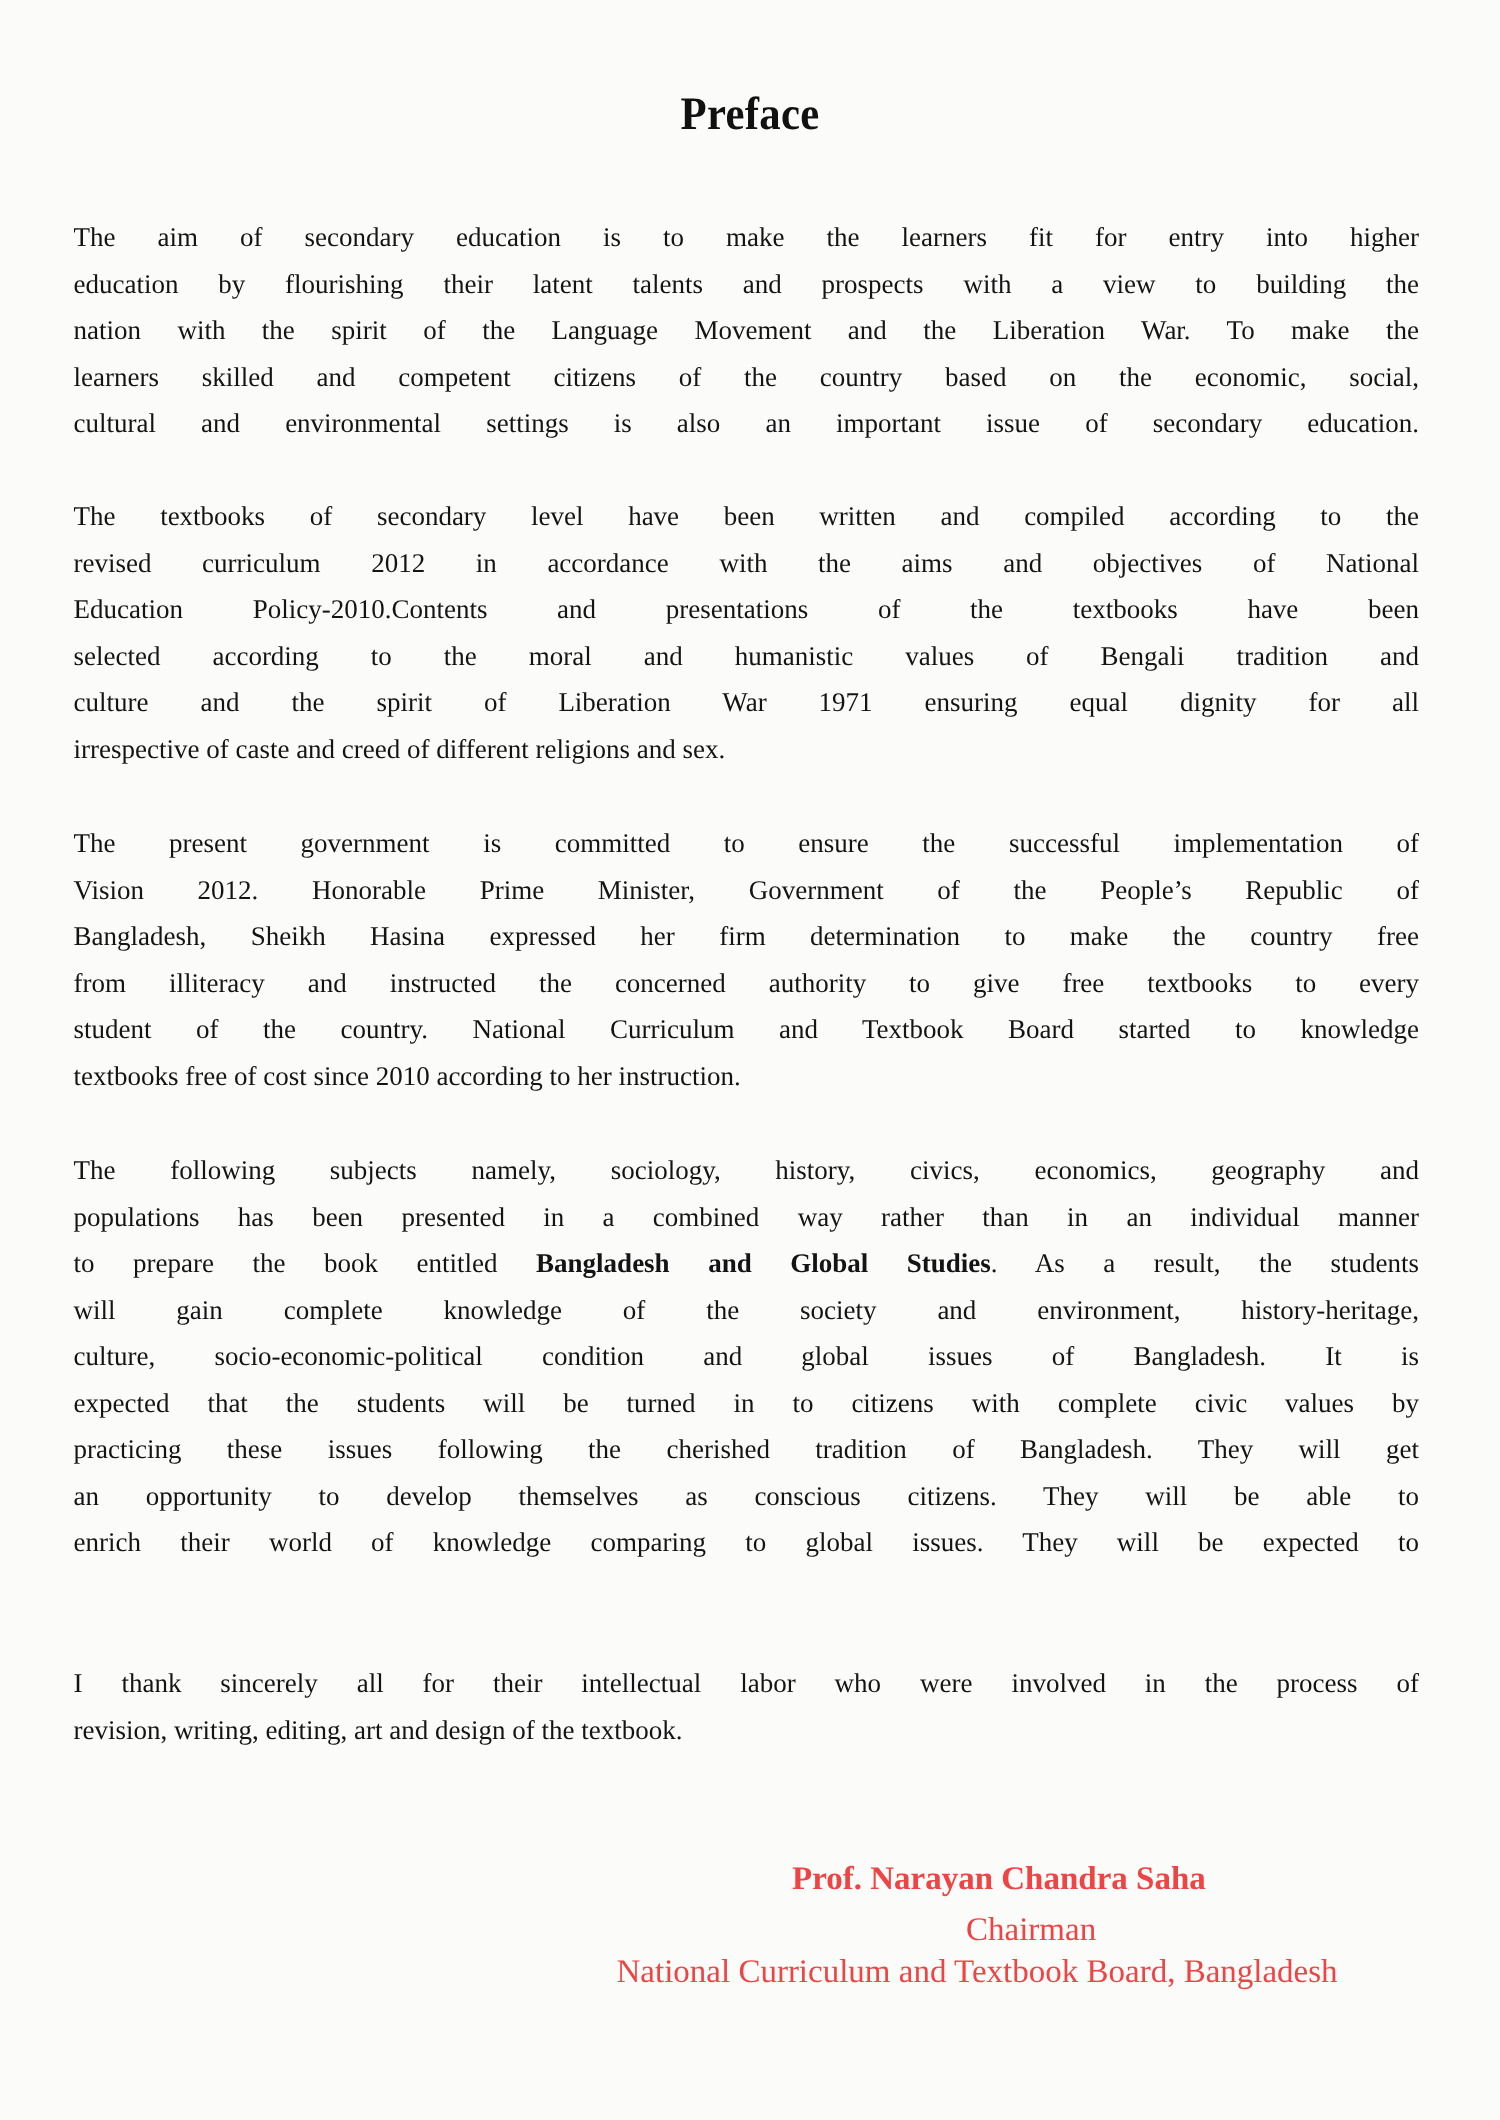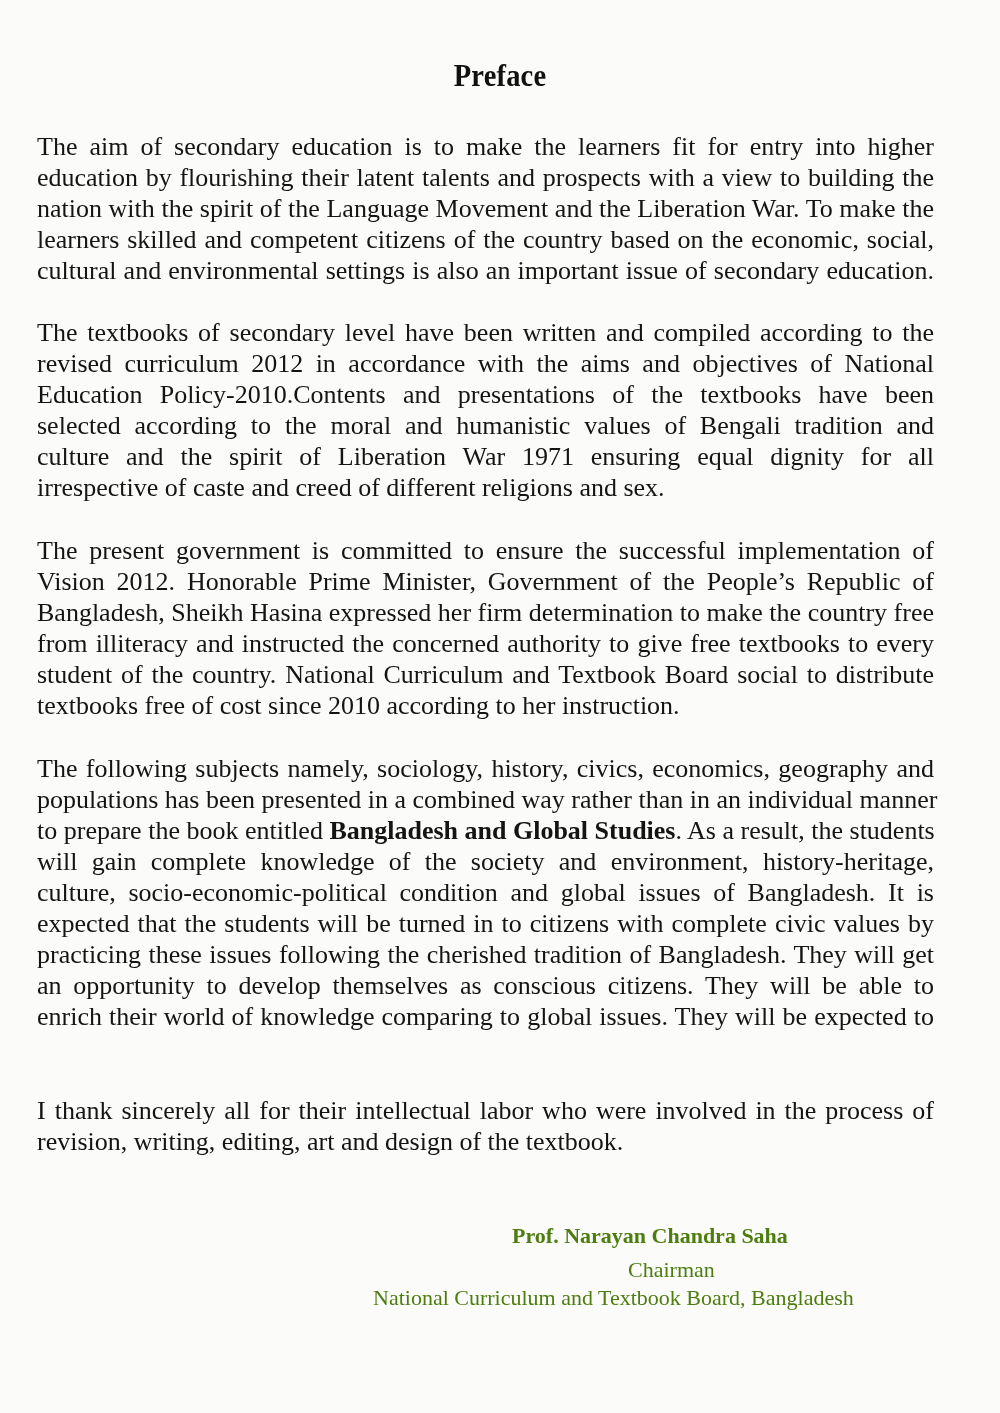--- a/index.html
+++ b/index.html
@@ -33,57 +33,57 @@
       font-weight: bold;
       letter-spacing: 0.2px;
       margin: 0;
       color: #111;
       transform: scaleX(0.92);
     }
     .para {
       position: absolute;
       left: 37px;
       width: 897px;
-      margin: 0;
-      font-size: 26px;
+      margin: 12px;
+      font-size: 18px;
       line-height: 31px;
     }
     .line {
       display: block;
       text-align: justify;
       text-align-last: justify;
       white-space: nowrap;
       height: 31px;
       transform-origin: left top;
     }
     .line.last {
       text-align-last: left;
     }
     .line .b {
       font-weight: bold;
     }
     .sig {
       position: absolute;
-      margin: 0;
+      margin: 16px;
       font-size: 22px;
       line-height: 28px;
-      color: #4d7c0f;
+      color: #ef4444;
     }
     .sig-name {
       left: 512px;
       top: 1222px;
       font-weight: bold;
       font-size: 22px;
     }
     .sig-role {
       left: 628px;
       top: 1256px;
     }
     .sig-org {
-      left: 373px;
+      left: 395px;
       top: 1284px;
       text-align: center;
     }
   </style>
 </head>
 <body>
 
 <div class="page">
 
   <h1 class="title">Preface</h1>
@@ -103,21 +103,21 @@
     <span class="line">selected according to the moral and humanistic values of Bengali  tradition and</span>
     <span class="line">culture and  the spirit of Liberation War 1971 ensuring equal dignity for all</span>
     <span class="line last">irrespective of caste and creed of different religions and sex.</span>
   </div>
 
   <div class="para" style="top:535px">
     <span class="line">The present government is committed to ensure the successful implementation of</span>
     <span class="line">Vision 2012. Honorable Prime Minister, Government of the People’s Republic of</span>
     <span class="line">Bangladesh, Sheikh Hasina expressed her firm determination to make the country free</span>
     <span class="line">from illiteracy and instructed  the concerned authority to give free textbooks to every</span>
-    <span class="line">student of the country. National Curriculum and Textbook Board social to distribute</span>
+    <span class="line">student of the country. National Curriculum and Textbook Board started to knowledge</span>
     <span class="line last">textbooks free of cost since 2010 according to her instruction.</span>
   </div>
 
   <div class="para" style="top:753px">
     <span class="line">The following subjects namely, sociology, history, civics, economics, geography and</span>
     <span class="line">populations has been presented in a combined way rather than in an individual manner</span>
     <span class="line"><span>to prepare the book entitled </span><span class="b">Bangladesh and Global Studies</span><span>. As a result, the students</span></span>
     <span class="line">will gain complete knowledge of the society and environment, history-heritage,</span>
     <span class="line">culture, socio-economic-political condition and global issues of Bangladesh. It is</span>
     <span class="line">expected that the students will be turned in to citizens with complete civic values by</span>

